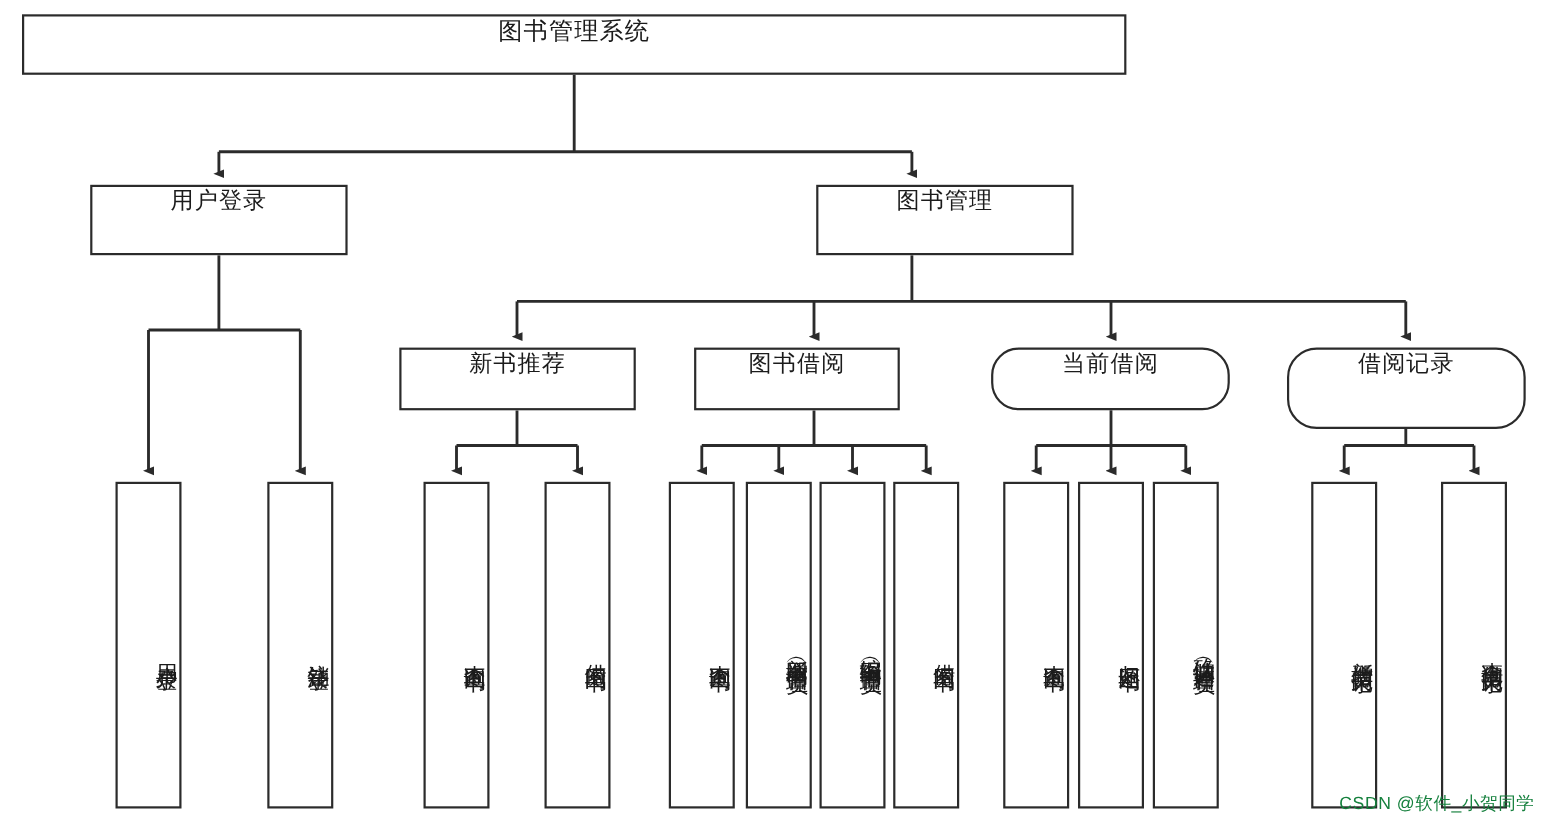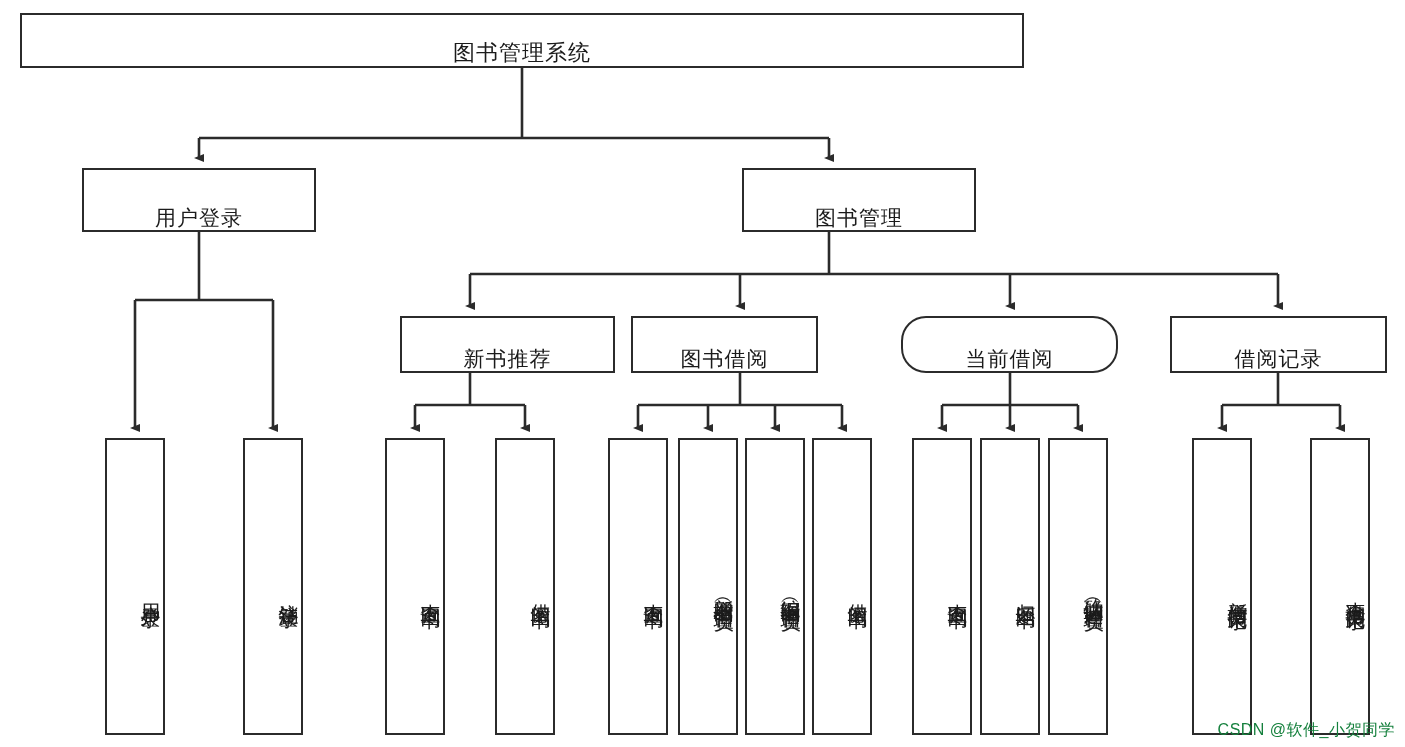--- a/index.html
+++ b/index.html
@@ -26,21 +26,21 @@
     width: 1405px;
     height: 747px;
     pointer-events: none;
   }
   .node {
     position: absolute;
     box-sizing: border-box;
     background: #ffffff;
     border: 2px solid #2b2b2b;
     display: flex;
-    align-items: flex-end;
+    align-items: flex-start;
     justify-content: center;
     color: #1b1b1b;
   }
   .node.horizontal {
     font-size: 21px;
     letter-spacing: 1px;
     line-height: 1.2;
   }
   .node.root {
     font-size: 22px;
@@ -131,33 +131,33 @@
   </div>
 
   <div class="node horizontal" style="left:82px; top:168px; width:234px; height:64px;">
     <span>用户登录</span>
   </div>
 
   <div class="node horizontal" style="left:742px; top:168px; width:234px; height:64px;">
     <span>图书管理</span>
   </div>
 
-  <div class="node horizontal" style="left:363px; top:316px; width:215px; height:57px;margin-left:37px;">
+  <div class="node horizontal" style="left:363px; top:316px; width:215px; height:57px;">
     <span>新书推荐</span>
   </div>
 
   <div class="node horizontal" style="left:631px; top:316px; width:187px; height:57px;">
     <span>图书借阅</span>
   </div>
 
   <div class="node horizontal" style="left:901px; top:316px; width:217px; height:57px;border-radius:25px;">
     <span>当前借阅</span>
   </div>
 
-  <div class="node horizontal" style="left:1170px; top:316px; width:217px; height:57px;">
+  <div class="node horizontal" style="left:1170px; top:316px; width:217px; height:74px;border-radius:27px;">
     <span>借阅记录</span>
   </div>
 
   <div class="node leaf" style="left:105px; top:438px; width:60px; height:297px;">
     <span class="leaf-text">用户登录</span>
   </div>
 
   <div class="node leaf" style="left:243px; top:438px; width:60px; height:297px;">
     <span class="leaf-text">注销登录</span>
   </div>

